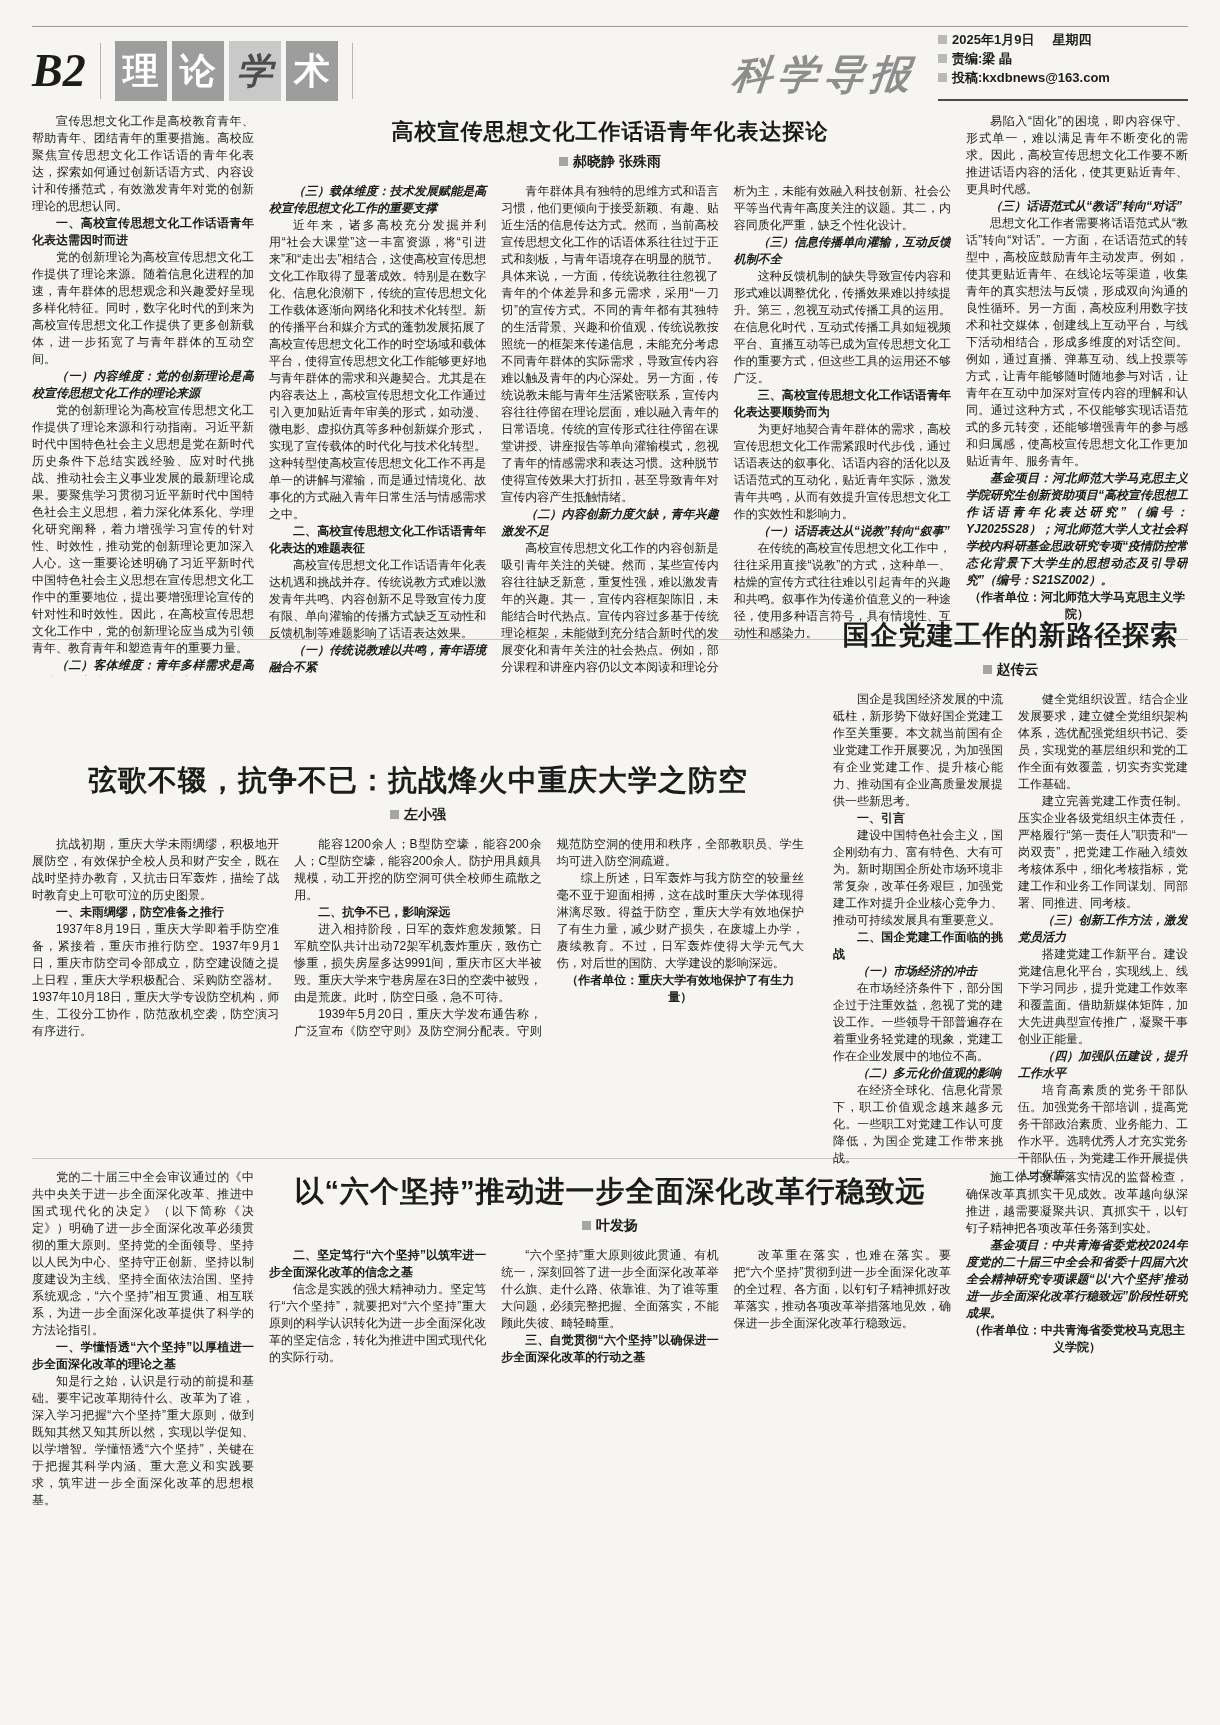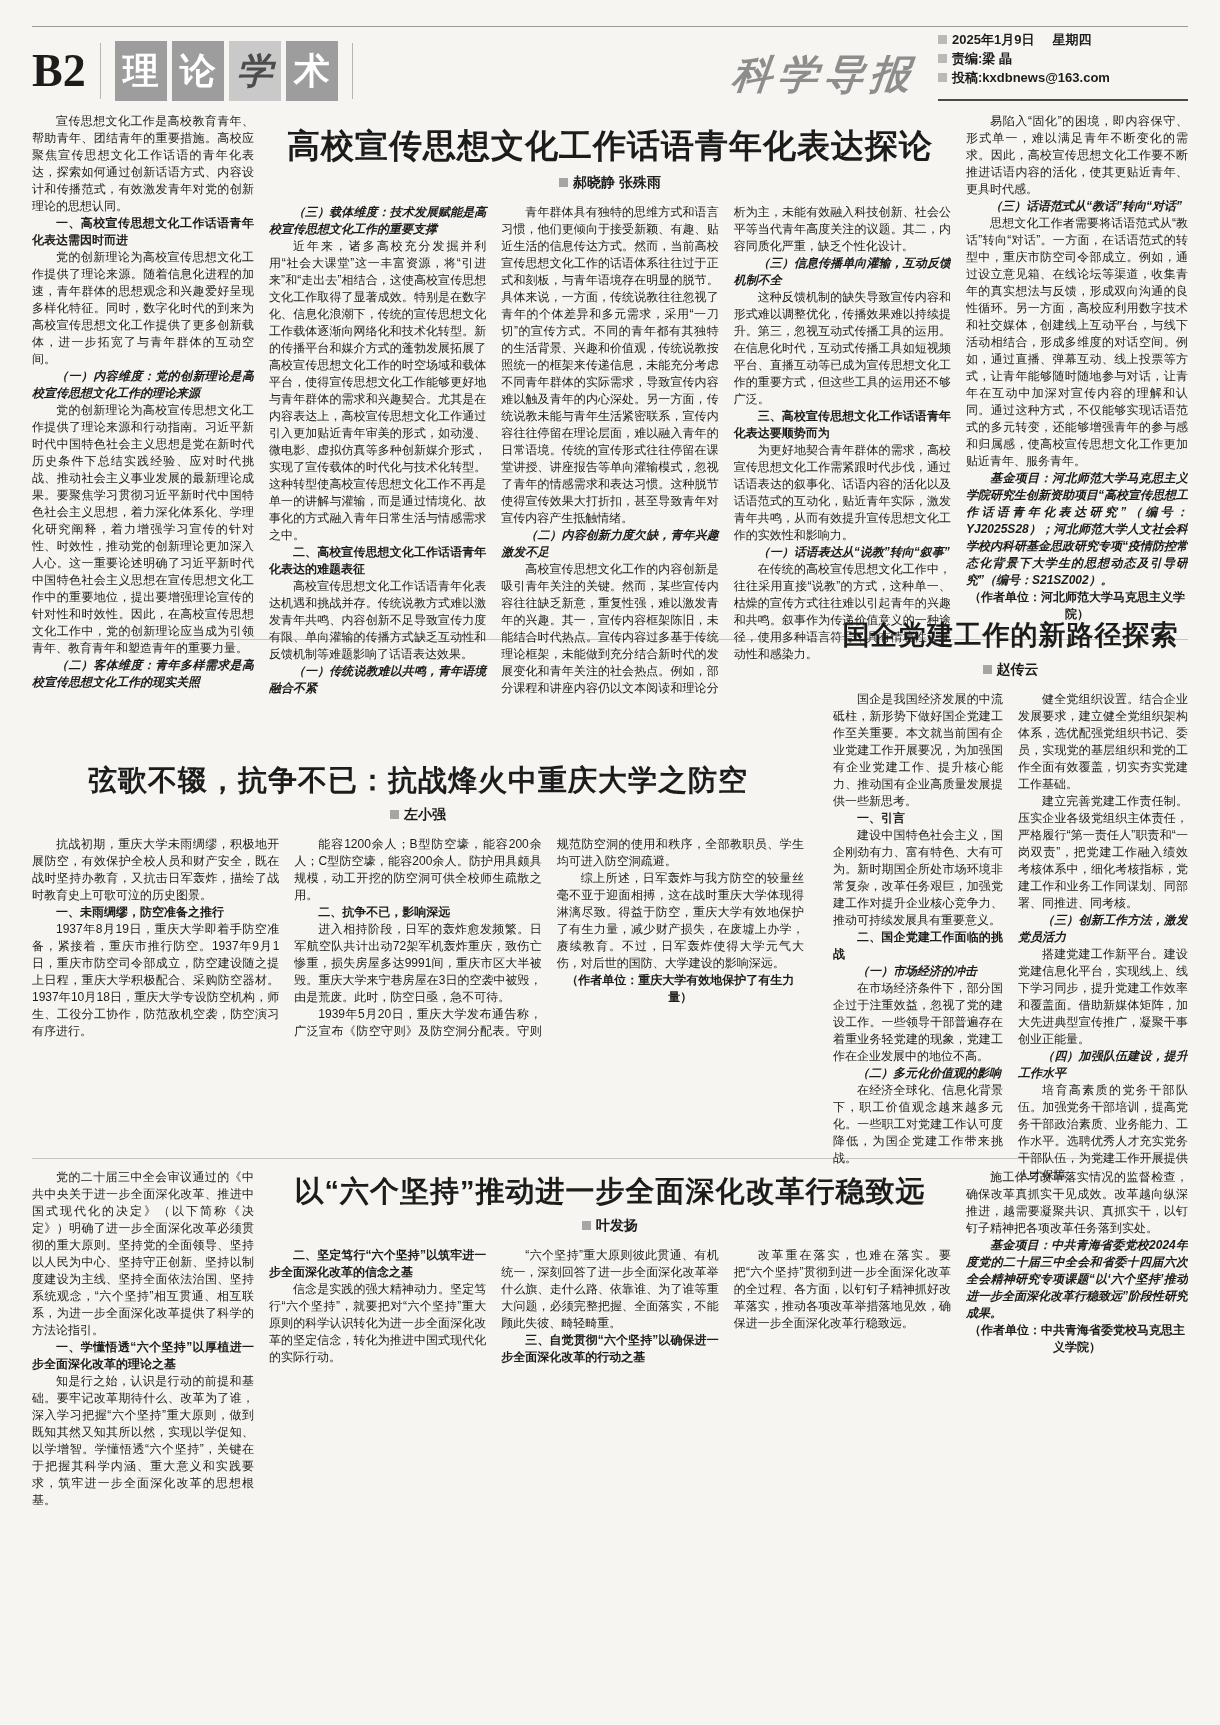--- a/index.html
+++ b/index.html
@@ -9,21 +9,21 @@
     font-family:"Liberation Sans","DejaVu Sans",sans-serif;
     color:#1c1c1c;
     position:relative;
     overflow:hidden;
   }
   .sheet{position:absolute;inset:0;padding:26px 32px 20px 32px;box-sizing:border-box;}
   .toprule{border-top:1px solid #9a9a9a;}
   
   .hdr{display:flex;justify-content:space-between;align-items:flex-end;height:70px;margin-top:4px;}
   .hdr-left{display:flex;align-items:center;gap:14px;}
-  .edition{font-family:"Liberation Serif","DejaVu Serif",serif;font-size:46px;font-weight:700;line-height:1;}
+  .edition{font-family:"Liberation Serif","DejaVu Serif",serif;font-size:46px;font-weight:700;line-height:1;font-style:italic;}
   .logo-sep{width:1px;height:56px;background:#b5b5b5;}
   .logo{display:flex;gap:5px;align-items:center;}
   .tile{display:inline-flex;align-items:center;justify-content:center;width:52px;height:60px;background:#9d9d9d;color:#fff;font-size:36px;font-weight:700;font-family:"Liberation Serif","DejaVu Serif",serif;}
   .tile.light{background:#c9c9c9;color:#4c4c4c;font-style:italic;font-weight:700;}
   .hdr-right{display:flex;align-items:flex-end;gap:22px;}
   .masthead{font-family:"Liberation Serif","DejaVu Serif",serif;font-style:italic;font-weight:700;font-size:40px;color:#8d8d8d;letter-spacing:6px;transform:skewX(-6deg);line-height:1.1;padding-bottom:4px;}
   .pubinfo{border-bottom:2px solid #4a4a4a;padding-bottom:12px;min-width:250px;}
   .pubinfo .row{font-size:13px;font-weight:700;line-height:19px;white-space:nowrap;}
   .sq{display:inline-block;width:9px;height:9px;background:#b9b9b9;margin-right:5px;}
   .date-extra{margin-left:18px;}
@@ -39,21 +39,21 @@
   .a-byline{text-align:center;font-size:14px;font-weight:700;margin-top:9px;}
   .a-byline .sq{background:#a5a5a5;position:relative;top:0;}
   .bandrule{border-top:1px solid #c7c5c0;margin:10px 0;}
   
   .grid5{display:grid;grid-template-columns:222px 1fr 222px;column-gap:15px;}
   .a1{height:516px;}
   .a4{height:528px;}
   .sidecol{height:100%;}
   .centerblock{display:flex;flex-direction:column;height:100%;}
   .headblock{padding:6px 0 12px 0;}
-  .a1 .a-title{font-size:33px;margin-top:8px;}
+  .a1 .a-title{font-size:22px;}
   .a4 .a-title{font-size:29px;}
   .centerbody{flex:1;column-count:3;column-gap:15px;}
   
   .midband{display:flex;height:498px;align-items:center;}
   .mid-left{width:772px;display:flex;flex-direction:column;}
   .mid-right{flex:1;display:flex;flex-direction:column;}
   .vsep{width:1px;background:#c7c5c0;margin:0 14px;}
   .mid-left .a-title{font-size:29px;}
   .mid-right .a-title{font-size:27px;}
   .midbody3{flex:1;column-count:3;column-gap:15px;margin-top:12px;}
@@ -115,21 +115,21 @@
           <p class="t-p">这种反馈机制的缺失导致宣传内容和形式难以调整优化，传播效果难以持续提升。第三，忽视互动式传播工具的运用。在信息化时代，互动式传播工具如短视频平台、直播互动等已成为宣传思想文化工作的重要方式，但这些工具的运用还不够广泛。</p>
           <p class="t-h1">三、高校宣传思想文化工作话语青年化表达要顺势而为</p>
           <p class="t-p">为更好地契合青年群体的需求，高校宣传思想文化工作需紧跟时代步伐，通过话语表达的叙事化、话语内容的活化以及话语范式的互动化，贴近青年实际，激发青年共鸣，从而有效提升宣传思想文化工作的实效性和影响力。</p>
           <p class="t-h2">（一）话语表达从“说教”转向“叙事”</p>
           <p class="t-p">在传统的高校宣传思想文化工作中，往往采用直接“说教”的方式，这种单一、枯燥的宣传方式往往难以引起青年的兴趣和共鸣。叙事作为传递价值意义的一种途径，使用多种语言符号，具有情境性、互动性和感染力。</p>
         </div>
     </div>
     <div class="body sidecol">
         <p class="t-p">易陷入“固化”的困境，即内容保守、形式单一，难以满足青年不断变化的需求。因此，高校宣传思想文化工作要不断推进话语内容的活化，使其更贴近青年、更具时代感。</p>
         <p class="t-h2">（三）话语范式从“教话”转向“对话”</p>
-        <p class="t-p">思想文化工作者需要将话语范式从“教话”转向“对话”。一方面，在话语范式的转型中，重庆市防空司令部成立。例如，通过设立意见箱、在线论坛等渠道，收集青年的真实想法与反馈，形成双向沟通的良性循环。另一方面，高校应利用数字技术和社交媒体，创建线上互动平台，与线下活动相结合，形成多维度的对话空间。例如，通过直播、弹幕互动、线上投票等方式，让青年能够随时随地参与对话，让青年在互动中加深对宣传内容的理解和认同。通过这种方式，不仅能够实现话语范式的多元转变，还能够增强青年的参与感和归属感，使高校宣传思想文化工作更加贴近青年、服务青年。</p>
+        <p class="t-p">思想文化工作者需要将话语范式从“教话”转向“对话”。一方面，在话语范式的转型中，高校应鼓励青年主动发声。例如，使其更贴近青年、在线论坛等渠道，收集青年的真实想法与反馈，形成双向沟通的良性循环。另一方面，高校应利用数字技术和社交媒体，创建线上互动平台，与线下活动相结合，形成多维度的对话空间。例如，通过直播、弹幕互动、线上投票等方式，让青年能够随时随地参与对话，让青年在互动中加深对宣传内容的理解和认同。通过这种方式，不仅能够实现话语范式的多元转变，还能够增强青年的参与感和归属感，使高校宣传思想文化工作更加贴近青年、服务青年。</p>
         <p class="t-note">基金项目：河北师范大学马克思主义学院研究生创新资助项目“高校宣传思想工作话语青年化表达研究”（编号：YJ2025S28）；河北师范大学人文社会科学校内科研基金思政研究专项“疫情防控常态化背景下大学生的思想动态及引导研究”（编号：S21SZ002）。</p>
         <p class="t-end">（作者单位：河北师范大学马克思主义学院）</p>
       </div>
   </div>
 
   <div class="bandrule"></div>
 
   <div class="midband">
     <div class="mid-left">
       <div>

